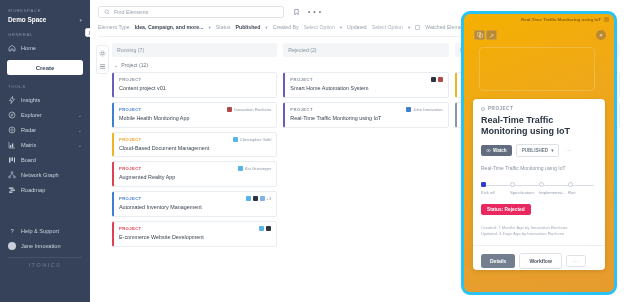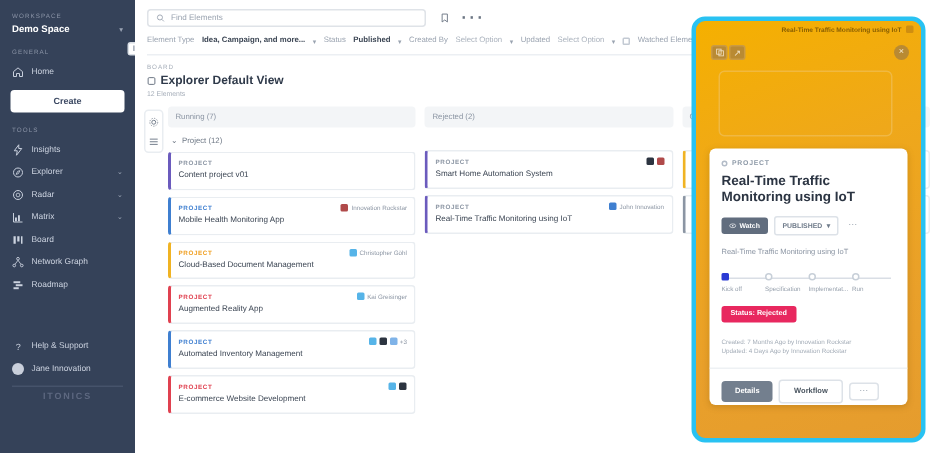--- a/index.html
+++ b/index.html
@@ -334,32 +334,20 @@
         <span class="f-lab">Updated</span>
         <span class="f-val muted">Select Option</span>
         <span class="f-chev">▾</span>
 
         <span class="f-check"></span>
         <span class="f-lab">Watched Elements only</span>
       </div>
       <div class="hr"></div>
     </div>
 
-    <div class="boardhead">
-      <div class="b-kicker">BOARD</div>
-      <div class="b-title">
-        <span>
-          <svg width="6" height="6" viewBox="0 0 16 16">
-              <rect x="2" y="2" width="12" height="12" rx="2" fill="none" stroke="#5b6776" stroke-width="1.6"></rect>
-            </svg>
-        </span>
-        <span>Explorer Default View</span>
-      </div>
-      <div class="b-sub">12 Elements</div>
-    </div>
 
     <div class="boardwrap">
       <div class="railcol">
         <div class="railbox">
           <span class="rail-ic">
             <svg width="7" height="7" viewBox="0 0 16 16">
                 <circle cx="8" cy="8" r="3" fill="none" stroke="#737d8b" stroke-width="1.5"></circle>
                 <circle cx="8" cy="8" r="6" fill="none" stroke="#737d8b" stroke-width="1.2" stroke-dasharray="2 2"></circle>
               </svg>
           </span>

